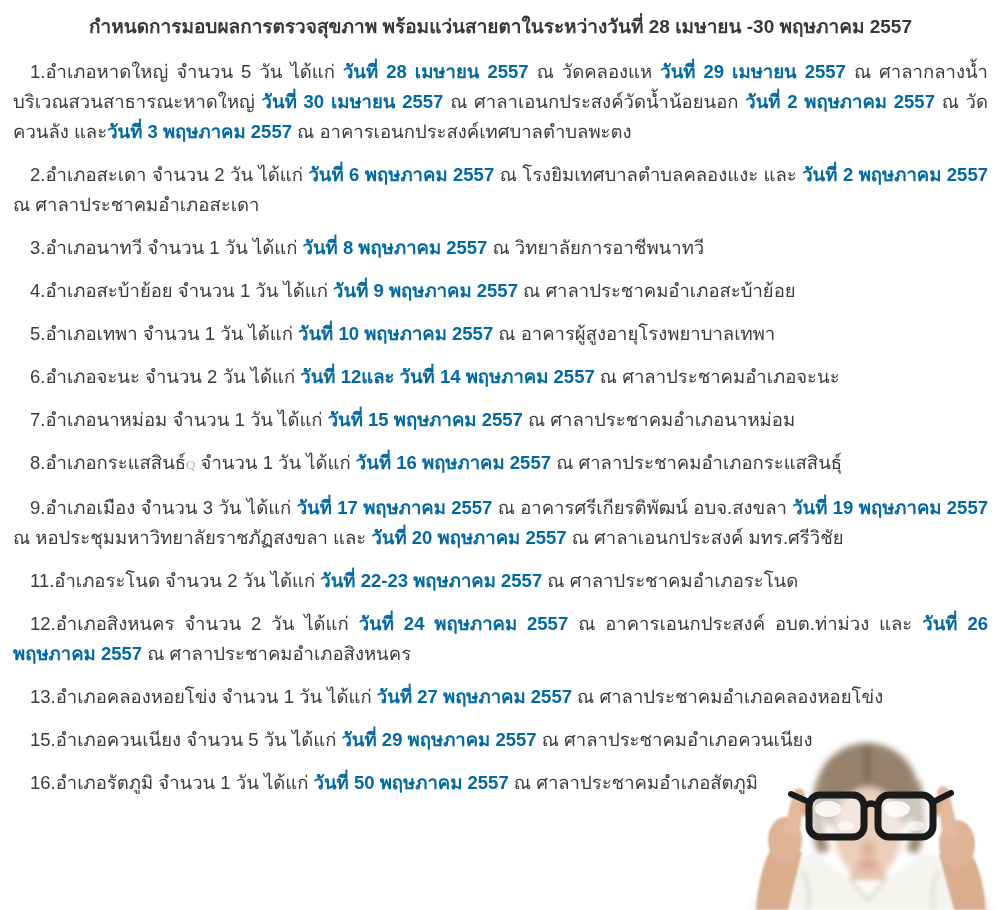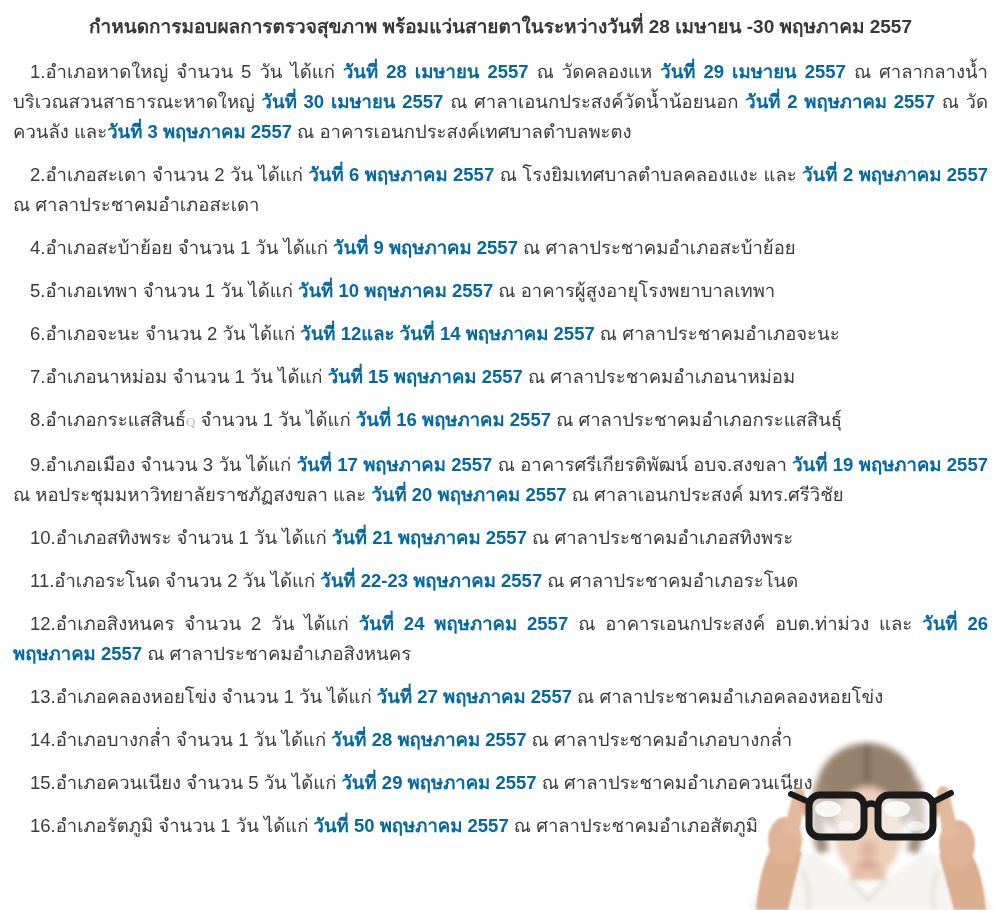--- a/index.html
+++ b/index.html
@@ -53,31 +53,30 @@
 </head>
 <body>
 
 <div class="page">
 
   <div class="doc-title">กำหนดการมอบผลการตรวจสุขภาพ พร้อมแว่นสายตาในระหว่างวันที่ 28 เมษายน -30 พฤษภาคม 2557</div>
 
   <div class="schedule-list">
       <p class="item"><span>1.อำเภอหาดใหญ่ จำนวน 5 วัน ได้แก่ </span><b>วันที่ 28 เมษายน 2557</b><span> ณ วัดคลองแห </span><b>วันที่ 29 เมษายน 2557</b><span> ณ ศาลากลางน้ำ บริเวณสวนสาธารณะหาดใหญ่ </span><b>วันที่ 30 เมษายน 2557</b><span> ณ ศาลาเอนกประสงค์วัดน้ำน้อยนอก </span><b>วันที่ 2 พฤษภาคม 2557</b><span> ณ วัดควนลัง และ</span><b>วันที่ 3 พฤษภาคม 2557</b><span> ณ อาคารเอนกประสงค์เทศบาลตำบลพะตง</span></p>
       <p class="item"><span>2.อำเภอสะเดา จำนวน 2 วัน ได้แก่ </span><b>วันที่ 6 พฤษภาคม 2557</b><span> ณ โรงยิมเทศบาลตำบลคลองแงะ และ </span><b>วันที่ 2 พฤษภาคม 2557</b><span> ณ ศาลาประชาคมอำเภอสะเดา</span></p>
+      <p class="item"><span>3.อำเภอนาทวี จำนวน 1 วัน ได้แก่ </span><b>วันที่ 8 พฤษภาคม 2557</b><span> ณ วิทยาลัยการอาชีพนาทวี</span></p>
       <p class="item"><span>4.อำเภอสะบ้าย้อย จำนวน 1 วัน ได้แก่ </span><b>วันที่ 9 พฤษภาคม 2557</b><span> ณ ศาลาประชาคมอำเภอสะบ้าย้อย</span></p>
       <p class="item"><span>5.อำเภอเทพา จำนวน 1 วัน ได้แก่ </span><b>วันที่ 10 พฤษภาคม 2557</b><span> ณ อาคารผู้สูงอายุโรงพยาบาลเทพา</span></p>
       <p class="item"><span>6.อำเภอจะนะ จำนวน 2 วัน ได้แก่ </span><b>วันที่ 12และ วันที่ 14 พฤษภาคม 2557</b><span> ณ ศาลาประชาคมอำเภอจะนะ</span></p>
       <p class="item"><span>7.อำเภอนาหม่อม จำนวน 1 วัน ได้แก่ </span><b>วันที่ 15 พฤษภาคม 2557</b><span> ณ ศาลาประชาคมอำเภอนาหม่อม</span></p>
       <p class="item"><span>8.อำเภอกระแสสินธ์</span><span class="artifact">Q</span><span> จำนวน 1 วัน ได้แก่ </span><b>วันที่ 16 พฤษภาคม 2557</b><span> ณ ศาลาประชาคมอำเภอกระแสสินธุ์</span></p>
       <p class="item"><span>9.อำเภอเมือง จำนวน 3 วัน ได้แก่ </span><b>วันที่ 17 พฤษภาคม 2557</b><span> ณ อาคารศรีเกียรติพัฒน์ อบจ.สงขลา </span><b>วันที่ 19 พฤษภาคม 2557</b><span> ณ หอประชุมมหาวิทยาลัยราชภัฏสงขลา และ </span><b>วันที่ 20 พฤษภาคม 2557</b><span> ณ ศาลาเอนกประสงค์ มทร.ศรีวิชัย</span></p>
-      <p class="item"><span>10.อำเภอสทิงพระ จำนวน 1 วัน ได้แก่ </span><b>วันที่ 21 พฤษภาคม 2557</b><span> ณ ศาลาประชาคมอำเภอสทิงพระ</span></p>
       <p class="item"><span>11.อำเภอระโนด จำนวน 2 วัน ได้แก่ </span><b>วันที่ 22-23 พฤษภาคม 2557</b><span> ณ ศาลาประชาคมอำเภอระโนด</span></p>
       <p class="item"><span>12.อำเภอสิงหนคร จำนวน 2 วัน ได้แก่ </span><b>วันที่ 24 พฤษภาคม 2557</b><span> ณ อาคารเอนกประสงค์ อบต.ท่าม่วง และ </span><b>วันที่ 26 พฤษภาคม 2557</b><span> ณ ศาลาประชาคมอำเภอสิงหนคร</span></p>
       <p class="item"><span>13.อำเภอคลองหอยโข่ง จำนวน 1 วัน ได้แก่ </span><b>วันที่ 27 พฤษภาคม 2557</b><span> ณ ศาลาประชาคมอำเภอคลองหอยโข่ง</span></p>
-      <p class="item"><span>14.อำเภอบางกล่ำ จำนวน 1 วัน ได้แก่ </span><b>วันที่ 28 พฤษภาคม 2557</b><span> ณ ศาลาประชาคมอำเภอบางกล่ำ</span></p>
       <p class="item"><span>15.อำเภอควนเนียง จำนวน 5 วัน ได้แก่ </span><b>วันที่ 29 พฤษภาคม 2557</b><span> ณ ศาลาประชาคมอำเภอควนเนียง</span></p>
       <p class="item"><span>16.อำเภอรัตภูมิ จำนวน 1 วัน ได้แก่ </span><b>วันที่ 50 พฤษภาคม 2557</b><span> ณ ศาลาประชาคมอำเภอสัตภูมิ</span></p>
     </div>
 
   <div class="photo-wrap">
     <svg viewBox="0 0 258 172" width="258" height="172" xmlns="http://www.w3.org/2000/svg">
       <defs>
         <filter id="b3" x="-40%" y="-40%" width="180%" height="180%">
             <feGaussianBlur stdDeviation="3.4"></feGaussianBlur>
           </filter>

